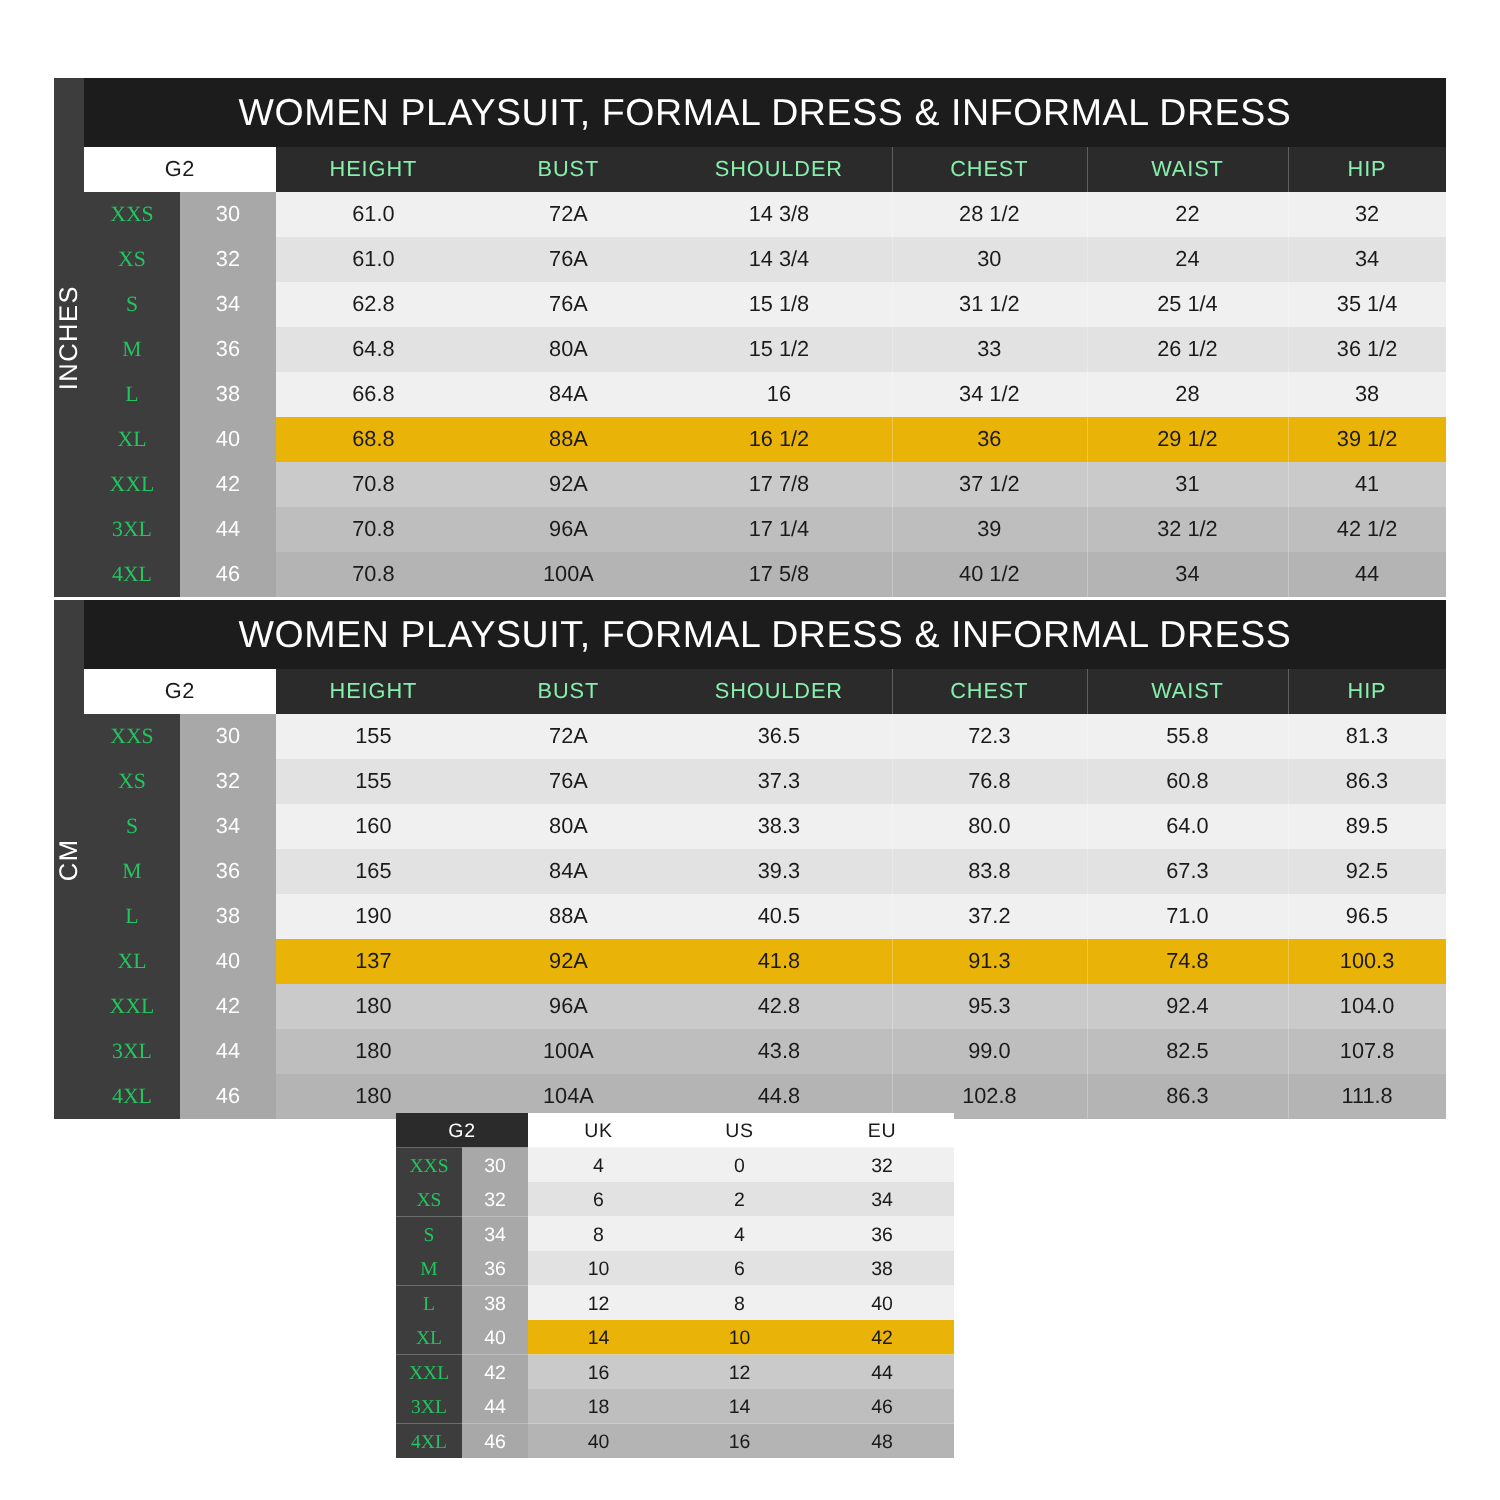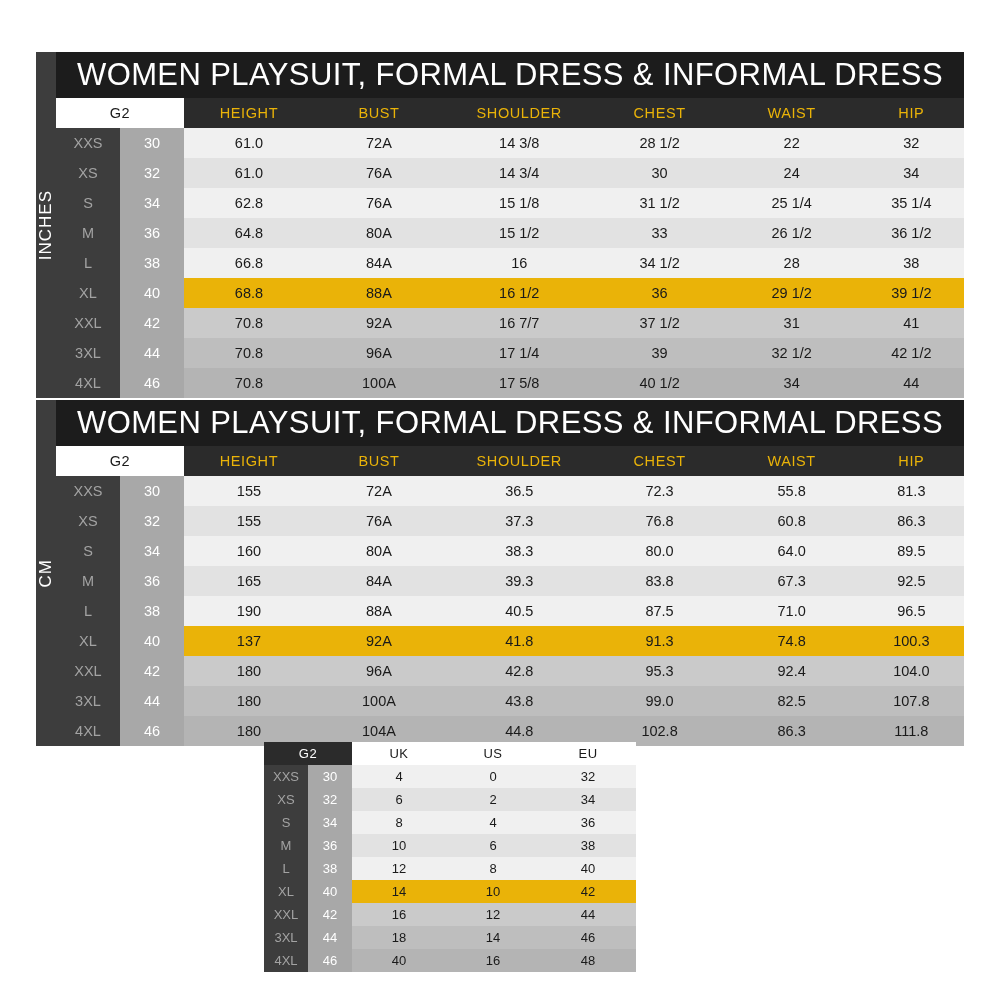--- a/index.html
+++ b/index.html
@@ -45,21 +45,21 @@
     display: flex;
     flex-direction: column;
   }
   .title-bar {
     background: #1c1c1c;
     color: #ffffff;
     height: 46px;
     display: flex;
     align-items: center;
     justify-content: center;
-    font-size: 31px;
+    font-size: 25px;
     letter-spacing: 0.4px;
     font-weight: 400;
     white-space: nowrap;
   }
   table.sz {
     border-collapse: collapse;
     width: 100%;
     table-layout: fixed;
   }
   table.sz td, table.sz th {
@@ -71,30 +71,31 @@
   }
   
   .hdr-g2 {
     background: #ffffff;
     color: #1a1a1a;
     font-size: 17px;
     letter-spacing: 0.5px;
   }
   .hdr-dark {
     background: #2b2b2b;
-    color: #eab308;
+    color: #86efac;
     font-size: 16px;
     letter-spacing: 0.6px;
     height: 32px;
   }
   
   .c-size {
     background: #3d3d3d;
-    color: #a3a3a3;
+    color: #22c55e;
     font-size: 13.5px;
+    font-family: Liberation Serif, serif;
   }
   .c-num {
     background: #a8a8a8;
     color: #ffffff;
     font-size: 13.5px;
   }
   .d-a { background: #f0f0f0; }
   .d-b { background: #e2e2e2; }
   .d-c { background: #eab308; }
   .d-d { background: #cacaca; }
@@ -235,21 +236,21 @@
               <td class="d-c">16 1/2</td>
               <td class="d-c">36</td>
               <td class="d-c">29 1/2</td>
               <td class="d-c">39 1/2</td>
             </tr>
             <tr>
               <td class="c-size">XXL</td>
               <td class="c-num">42</td>
               <td class="d-d">70.8</td>
               <td class="d-d">92A</td>
-              <td class="d-d">16 7/7</td>
+              <td class="d-d">17 7/8</td>
               <td class="d-d">37 1/2</td>
               <td class="d-d">31</td>
               <td class="d-d">41</td>
             </tr>
             <tr>
               <td class="c-size">3XL</td>
               <td class="c-num">44</td>
               <td class="d-e">70.8</td>
               <td class="d-e">96A</td>
               <td class="d-e">17 1/4</td>
@@ -338,21 +339,21 @@
               <td class="d-b">83.8</td>
               <td class="d-b">67.3</td>
               <td class="d-b">92.5</td>
             </tr>
             <tr>
               <td class="c-size">L</td>
               <td class="c-num">38</td>
               <td class="d-a">190</td>
               <td class="d-a">88A</td>
               <td class="d-a">40.5</td>
-              <td class="d-a">87.5</td>
+              <td class="d-a">37.2</td>
               <td class="d-a">71.0</td>
               <td class="d-a">96.5</td>
             </tr>
             <tr>
               <td class="c-size">XL</td>
               <td class="c-num">40</td>
               <td class="d-c">137</td>
               <td class="d-c">92A</td>
               <td class="d-c">41.8</td>
               <td class="d-c">91.3</td>

